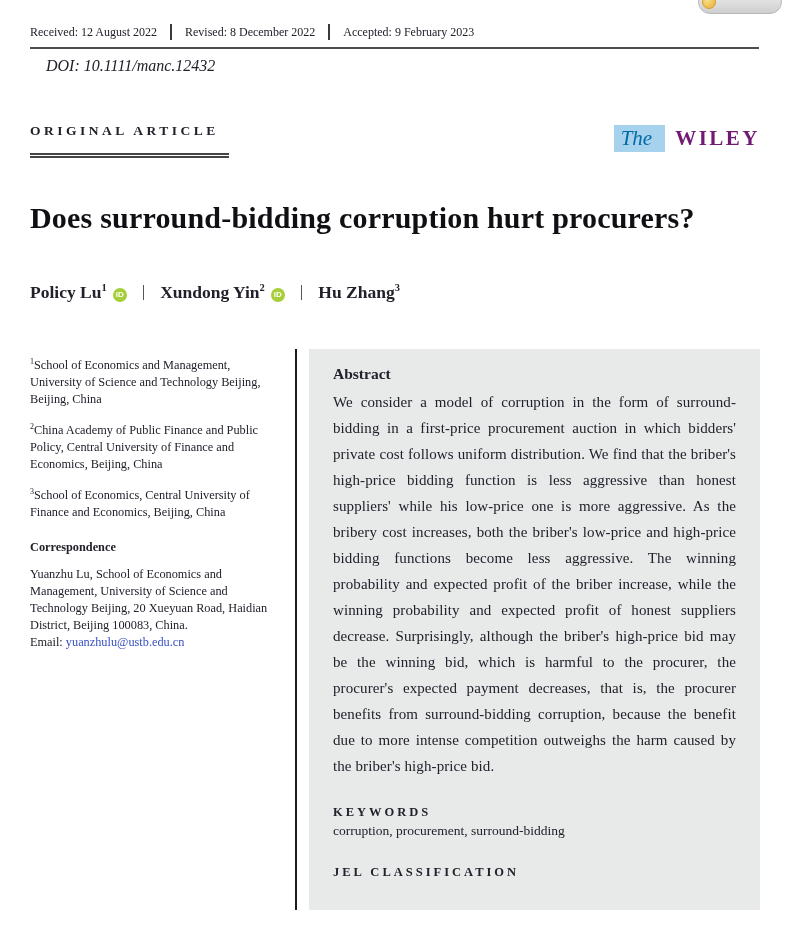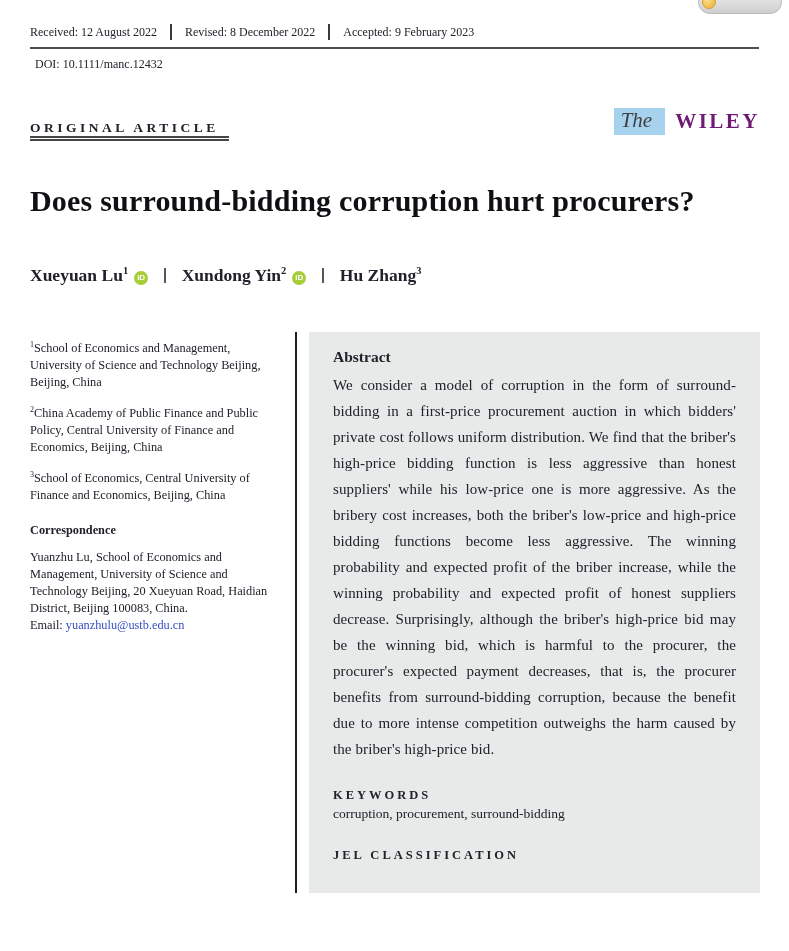--- a/index.html
+++ b/index.html
@@ -26,36 +26,36 @@
     background:radial-gradient(circle at 35% 35%, #f7dd8a, #eaaf35);
     border:1px solid #d79c2a;
   }
 
   .meta-row{
     margin:24px 30px 0 30px;font-size:12px;display:flex;align-items:center;
     white-space:nowrap;
   }
   .vbar{width:2px;height:16px;background:#3a3a3a;margin:0 13px;flex:none;}
   .top-rule{margin:7px 30px 0 30px;border-top:2px solid var(--rule);}
-  .doi-line{margin:8px 30px 0 35px;font-size:12px;}
+  .doi-line{margin:8px 30px 0 46px;font-size:16px;font-style:italic;}
 
   .header-row{
     margin:12px 29px 0 30px;display:flex;justify-content:space-between;
     align-items:flex-end;
   }
   .article-type{
     font-weight:bold;font-size:13.5px;letter-spacing:3.5px;
-    padding:0 10px 0 0;border-bottom:5px double #454545;
+    padding:0 10px 14px 0;border-bottom:5px double #454545;
     margin-bottom:-6px;
     margin-top:36px;
   }
   .journal-brand{display:flex;align-items:center;gap:10px;}
   .journal-logo{
-    background:var(--logo-blue);color:#404040;height:27px;
-    display:flex;align-items:center;padding:0 7px;font-size:21px;white-space:nowrap;flex-direction:column;
+    background:var(--logo-blue);color:#0369a1;height:27px;
+    display:flex;align-items:center;padding:0 7px;font-size:21px;white-space:nowrap;
   }
   .journal-the{font-style:italic;font-family:"Liberation Serif",serif;margin-right:6px;}
   .journal-name{font-family:"Liberation Sans",sans-serif;font-weight:bold;letter-spacing:.5px;}
   .publisher{
     font-family:"Liberation Serif",serif;font-weight:bold;font-size:21px;
     letter-spacing:2.5px;color:#701a75;
   }
 
   .paper-title{
     margin:49px 30px 0 30px;font-size:30px;font-weight:bold;color:#101014;
@@ -123,21 +123,21 @@
       <span class="journal-the">The</span>
     </div>
     <div class="publisher">WILEY</div>
   </div>
 </div>
 
 <h1 class="paper-title">Does surround-bidding corruption hurt procurers?</h1>
 
 <div class="authors-row">
   <span class="author">
-    <span>Xueyuan Lu</span><sup>1</sup><span class="orcid">iD</span>
+    <span>Policy Lu</span><sup>1</sup><span class="orcid">iD</span>
   </span>
   <span class="author-sep"></span>
   <span class="author">
     <span>Xundong Yin</span><sup>2</sup><span class="orcid">iD</span>
   </span>
   <span class="author-sep"></span>
   <span class="author">
     <span>Hu Zhang</span><sup>3</sup>
   </span>
 </div>

